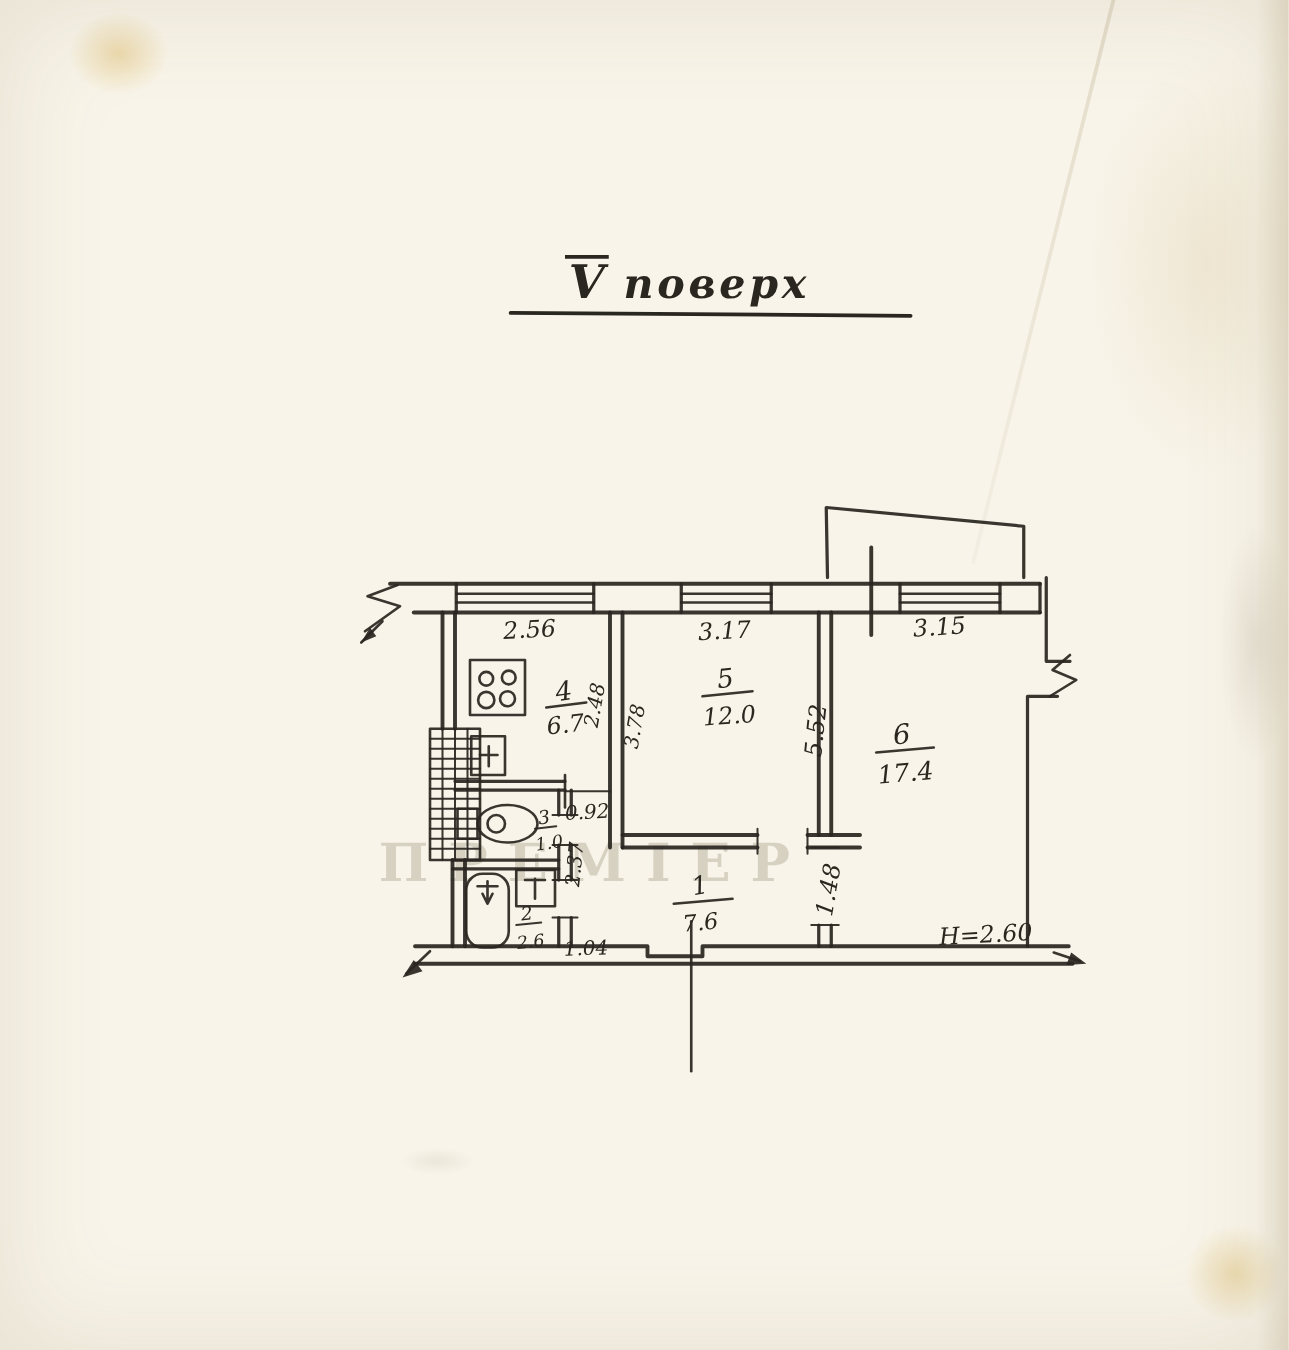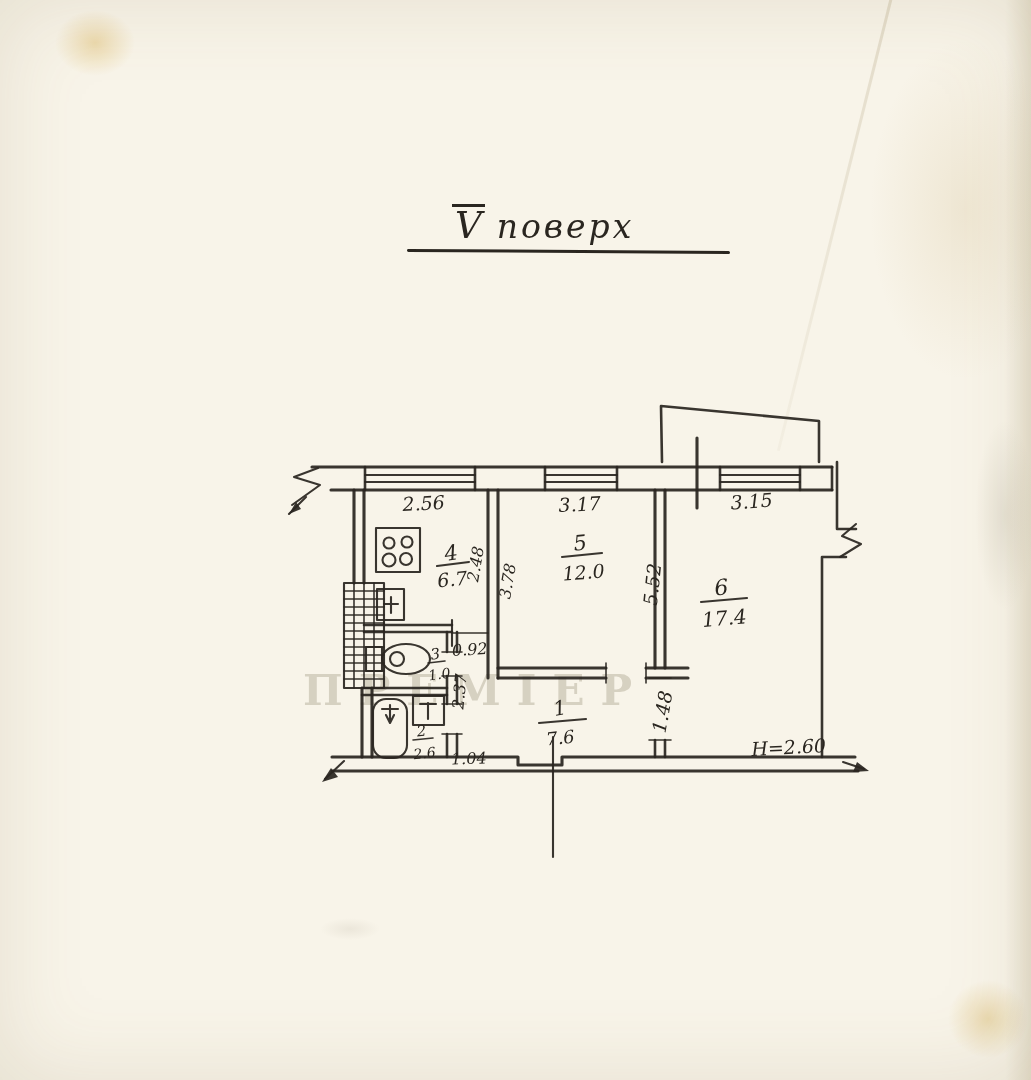--- a/index.html
+++ b/index.html
@@ -17,21 +17,21 @@
           background:radial-gradient(closest-side,rgba(120,110,80,.14),rgba(120,110,80,0));}
   .stain5{left:320px;top:918px;width:60px;height:22px;border-radius:50%;
           background:radial-gradient(closest-side,rgba(125,112,88,.10),rgba(125,112,88,0));}
   .crease{position:absolute;left:893px;top:-15px;width:3px;height:480px;
           background:linear-gradient(to bottom,rgba(150,130,85,.22),rgba(150,130,85,.05));
           transform:rotate(14deg);transform-origin:top center;}
   .edge-r{position:absolute;right:0;top:0;width:26px;height:1080px;
           background:linear-gradient(to right,rgba(140,120,70,0),rgba(140,120,70,.16));}
   .vignette{position:absolute;inset:0;box-shadow:inset 0 0 85px rgba(125,105,60,.15);}
   .title{position:absolute;left:452px;top:204px;color:#2a2620;
-         font-style:italic;white-space:nowrap;}
+         font-style:italic;white-space:nowrap;font-weight:bold;}
   .title .numeral{display:inline-block;font-size:37px;border-top:3px solid #2a2620;
          padding:0 3px;margin-right:12px;line-height:1.0;}
   .title .word{font-size:33px;letter-spacing:3px;}
   .title-underline{position:absolute;left:407px;top:250px;width:323px;height:3px;
          background:#2a2620;border-radius:2px;transform:rotate(.4deg);}
   .wm{position:absolute;left:208px;top:666px;width:440px;text-align:right;
       font-family:"DejaVu Serif",serif;font-weight:bold;pointer-events:none;}
   .wm1{font-size:42px;letter-spacing:16px;color:rgba(150,142,118,.34);}
   .wm2{font-size:23px;letter-spacing:11px;margin-top:3px;color:rgba(150,142,118,.30);}
   svg.plan{position:absolute;inset:0;}

